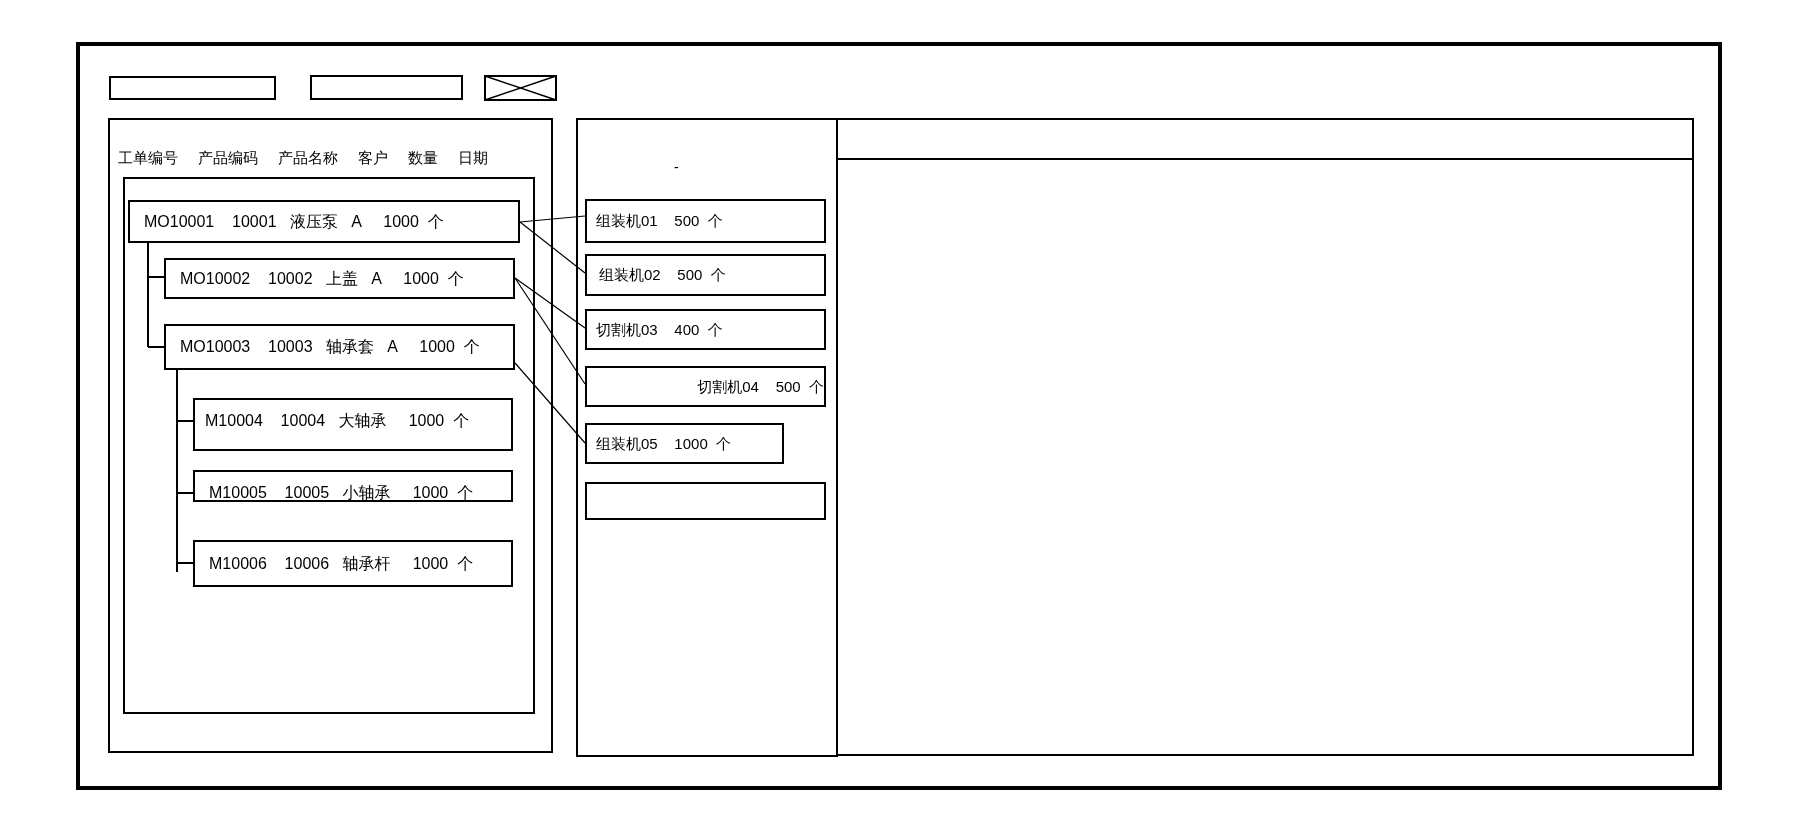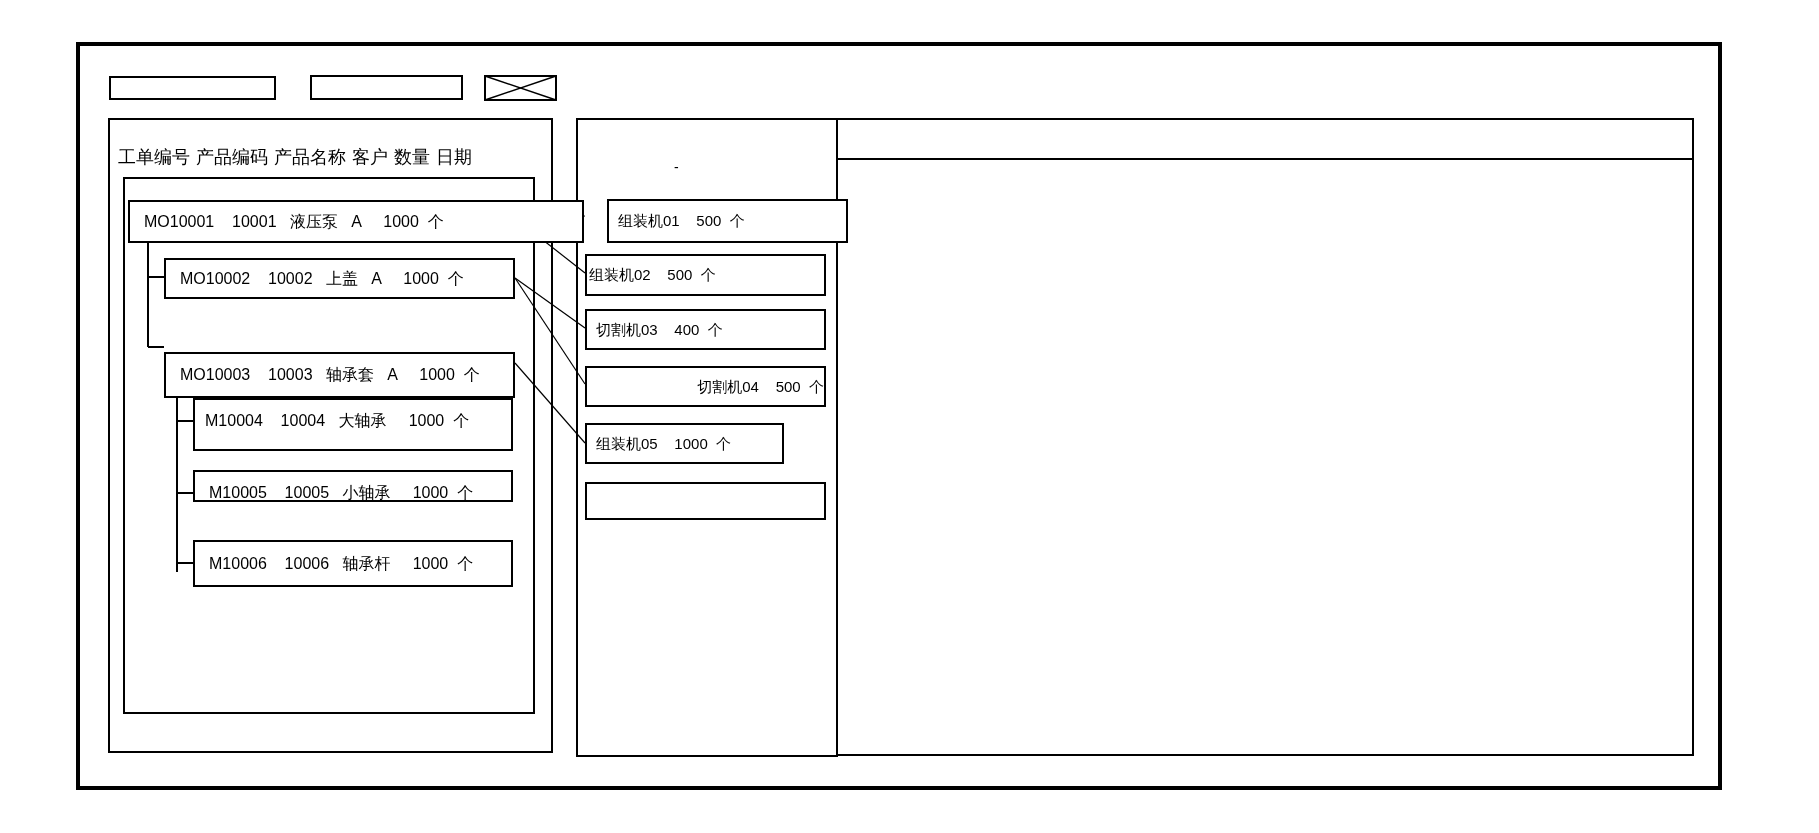--- a/index.html
+++ b/index.html
@@ -14,25 +14,24 @@
   }
   .abs { position: absolute; box-sizing: border-box; }
   .window-frame { border: 4px solid #000; background: #fff; }
   .tb-rect { border: 2px solid #000; background: #fff; }
   .panel { border: 2px solid #000; background: #fff; }
   .mid-panel { border: 2px solid #000; border-right: none; }
   .right-panel { border: 2px solid #000; }
   .right-header { border-bottom: 2px solid #000; }
   .col-header {
     display: flex;
-    gap: 6px;
-    font-size: 18px;
+    gap: 20px;
+    font-size: 15px;
     white-space: nowrap;
     line-height: 20px;
-    font-family: Liberation Mono, monospace;
   }
   .order-box, .machine-box {
     border: 2px solid #000;
     background: #fff;
     font-size: 16px;
     white-space: pre;
     overflow: hidden;
     box-sizing: border-box;
     position: absolute;
   }
@@ -85,25 +84,25 @@
       <line x1="177" y1="421" x2="193" y2="421" stroke="#000000" stroke-width="2"></line>
       <line x1="177" y1="493" x2="193" y2="493" stroke="#000000" stroke-width="2"></line>
       <line x1="177" y1="563" x2="193" y2="563" stroke="#000000" stroke-width="2"></line>
       <line x1="520" y1="222" x2="585" y2="216" stroke="#000000" stroke-width="1.2"></line>
       <line x1="520" y1="222" x2="585" y2="273" stroke="#000000" stroke-width="1.2"></line>
       <line x1="515" y1="278" x2="585" y2="328" stroke="#000000" stroke-width="1.2"></line>
       <line x1="515" y1="278" x2="585" y2="384" stroke="#000000" stroke-width="1.2"></line>
       <line x1="515" y1="363" x2="585" y2="443" stroke="#000000" stroke-width="1.2"></line>
     </svg>
 
-<div class="order-box" style="left: 128px; top: 200px; width: 456px; height: 43px; line-height: 39px; padding-left: 14px;">MO10001    10001   液压泵   A     1000  个</div>
+<div class="order-box" style="left: 128px; top: 200px; width: 392px; height: 43px; line-height: 39px; padding-left: 14px;">MO10001    10001   液压泵   A     1000  个</div>
     <div class="order-box" style="left: 164px; top: 258px; width: 351px; height: 41px; line-height: 37px; padding-left: 14px;">MO10002    10002   上盖   A     1000  个</div>
-    <div class="order-box" style="left: 164px; top: 324px; width: 351px; height: 46px; line-height: 42px; padding-left: 14px; margin-top: 28px;">MO10003    10003   轴承套   A     1000  个</div>
+    <div class="order-box" style="left: 164px; top: 324px; width: 351px; height: 46px; line-height: 42px; padding-left: 14px;">MO10003    10003   轴承套   A     1000  个</div>
     <div class="order-box" style="left: 193px; top: 398px; width: 320px; height: 53px; line-height: 41px; padding-left: 10px;">M10004    10004   大轴承     1000  个</div>
     <div class="order-box" style="left: 193px; top: 470px; width: 320px; height: 32px; line-height: 42px; padding-left: 14px;">M10005    10005   小轴承     1000  个</div>
     <div class="order-box" style="left: 193px; top: 540px; width: 320px; height: 47px; line-height: 43px; padding-left: 14px;">M10006    10006   轴承杆     1000  个</div>
-    <div class="machine-box" style="left: 585px; top: 199px; width: 241px; height: 44px; line-height: 40px; padding-left: 9px; margin-left: 22px;">组装机01    500  个</div>
-    <div class="machine-box" style="left: 585px; top: 254px; width: 241px; height: 42px; line-height: 38px; padding-left: 2px;">组装机02    500  个</div>
+    <div class="machine-box" style="left: 585px; top: 199px; width: 241px; height: 44px; line-height: 40px; padding-left: 9px;">组装机01    500  个</div>
+    <div class="machine-box" style="left: 585px; top: 254px; width: 241px; height: 42px; line-height: 38px; padding-left: 12px;">组装机02    500  个</div>
     <div class="machine-box" style="left: 585px; top: 309px; width: 241px; height: 41px; line-height: 37px; padding-left: 9px;">切割机03    400  个</div>
     <div class="machine-box" style="left: 585px; top: 366px; width: 241px; height: 41px; line-height: 37px; padding-left: 9px; text-align: right;">切割机04    500  个</div>
     <div class="machine-box" style="left: 585px; top: 423px; width: 199px; height: 41px; line-height: 37px; padding-left: 9px;">组装机05    1000  个</div>
     <div class="machine-box" style="left: 585px; top: 482px; width: 241px; height: 38px; line-height: 34px; padding-left: 9px;"></div>
   </div>
 
 </body></html>

